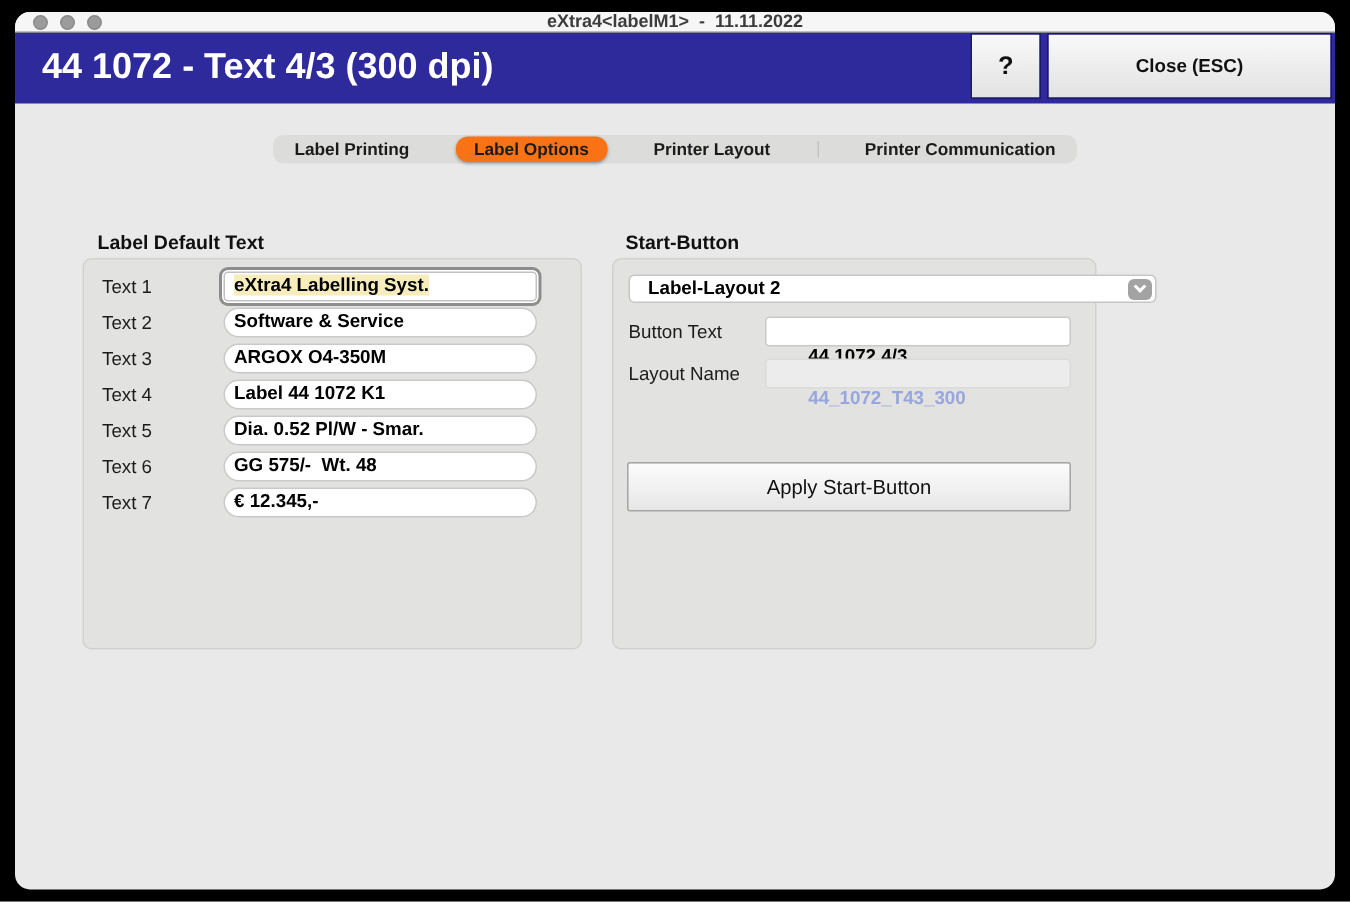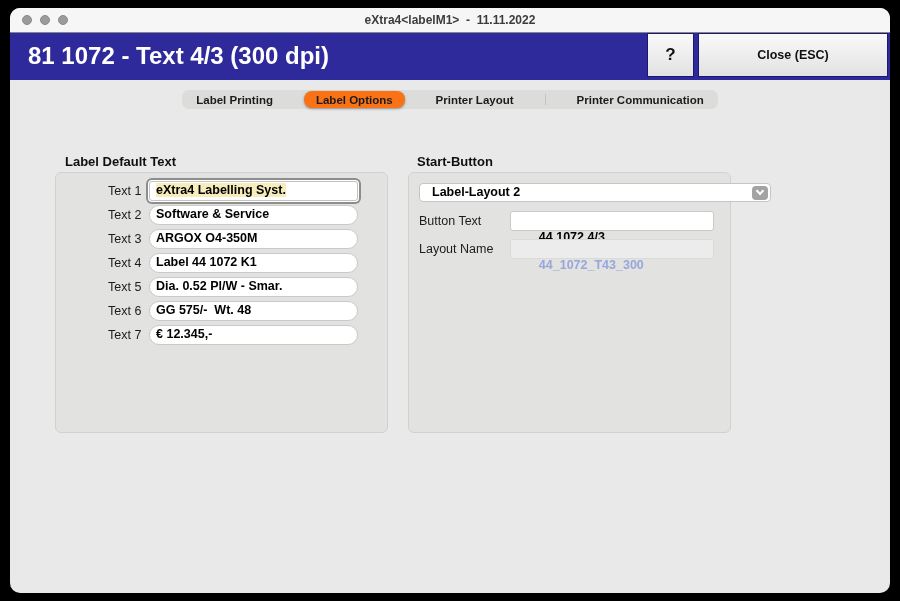--- a/index.html
+++ b/index.html
@@ -9,23 +9,23 @@
     font-family:"Liberation Sans", sans-serif;
     position:relative;
     overflow:hidden;
   }
   .window {
     position:absolute; left:10px; top:8px; width:880px; height:585px;
     background:#e9e9e9; border-radius:10px; overflow:hidden;
   }
   
   .titlebar {
-    height:25px; background:#f6f6f6;
+    height:14px; background:#f6f6f6;
     border-bottom:1px solid rgba(40,40,60,0.55);
-    display:flex; align-items:center; justify-content:center;
+    display:flex; align-items:flex-end; justify-content:center;
     position:relative;
   }
   .traffic-lights {
     position:absolute; left:12px; top:50%; transform:translateY(-50%);
     display:flex; gap:8px;
   }
   .traffic-dot {
     width:10px; height:10px; border-radius:50%;
     background:#9b9b9b; border:0.5px solid #8a8a8a;
   }
@@ -76,21 +76,21 @@
   .panel {
     position:absolute; background:#e2e2e1;
     border:1px solid #d1d1d0; border-radius:6px;
   }
   #panel-left  { left:45px;  top:164px; width:333px; height:261px; padding-top:8px; }
   #panel-right { left:398px; top:164px; width:323px; height:261px; }
   
   .field-row { position:relative; height:24px; }
   .field-label {
     position:absolute; left:12px; top:3px;
-    font-size:12.5px; color:#1c1c1c;margin-left:40px;
+    font-size:12.5px; color:#1c1c1c;
   }
   .text-field {
     position:absolute; left:93px; top:0; width:209px; height:20px;
     background:#fff; border:1px solid #c9c9c9; border-radius:10px;
     font-weight:bold; font-size:12.5px; line-height:17px;
     padding-left:6px; white-space:pre; color:#000; overflow:hidden;
   }
   .text-field.focused {
     border-color:#c2c2c2;
     box-shadow:0 0 0 1px #fff, 0 0 0 3px #8d8d8d;
@@ -141,21 +141,21 @@
   <div class="titlebar">
     <div class="traffic-lights">
       <span class="traffic-dot"></span>
       <span class="traffic-dot"></span>
       <span class="traffic-dot"></span>
     </div>
     <span class="titlebar-title">eXtra4&lt;labelM1&gt;  -  11.11.2022</span>
   </div>
 
   <div class="app-header">
-    <div class="app-title">81 1072 - Text 4/3 (300 dpi)</div>
+    <div class="app-title">44 1072 - Text 4/3 (300 dpi)</div>
     <button class="hdr-btn help-button">?</button>
     <button class="hdr-btn close-button">Close (ESC)</button>
   </div>
 
   <div class="tab-bar">
     <div class="segmented">
         <div class="segment">Label Printing</div>
         <div class="segment selected">Label Options</div>
         <div class="segment">Printer Layout</div>
         <span class="seg-divider"></span>
@@ -210,15 +210,16 @@
     <span class="rp-label" style="top:41px">Button Text</span>
     <div class="rp-field" style="top:38px">
       <span>44 1072 4/3</span>
     </div>
 
     <span class="rp-label" style="top:69px">Layout Name</span>
     <div class="rp-field disabled" style="top:66px">
       <span>44_1072_T43_300</span>
     </div>
 
+    <button class="apply-button">Apply Start-Button</button>
   </div>
 
 </div>
 
 </body></html>

